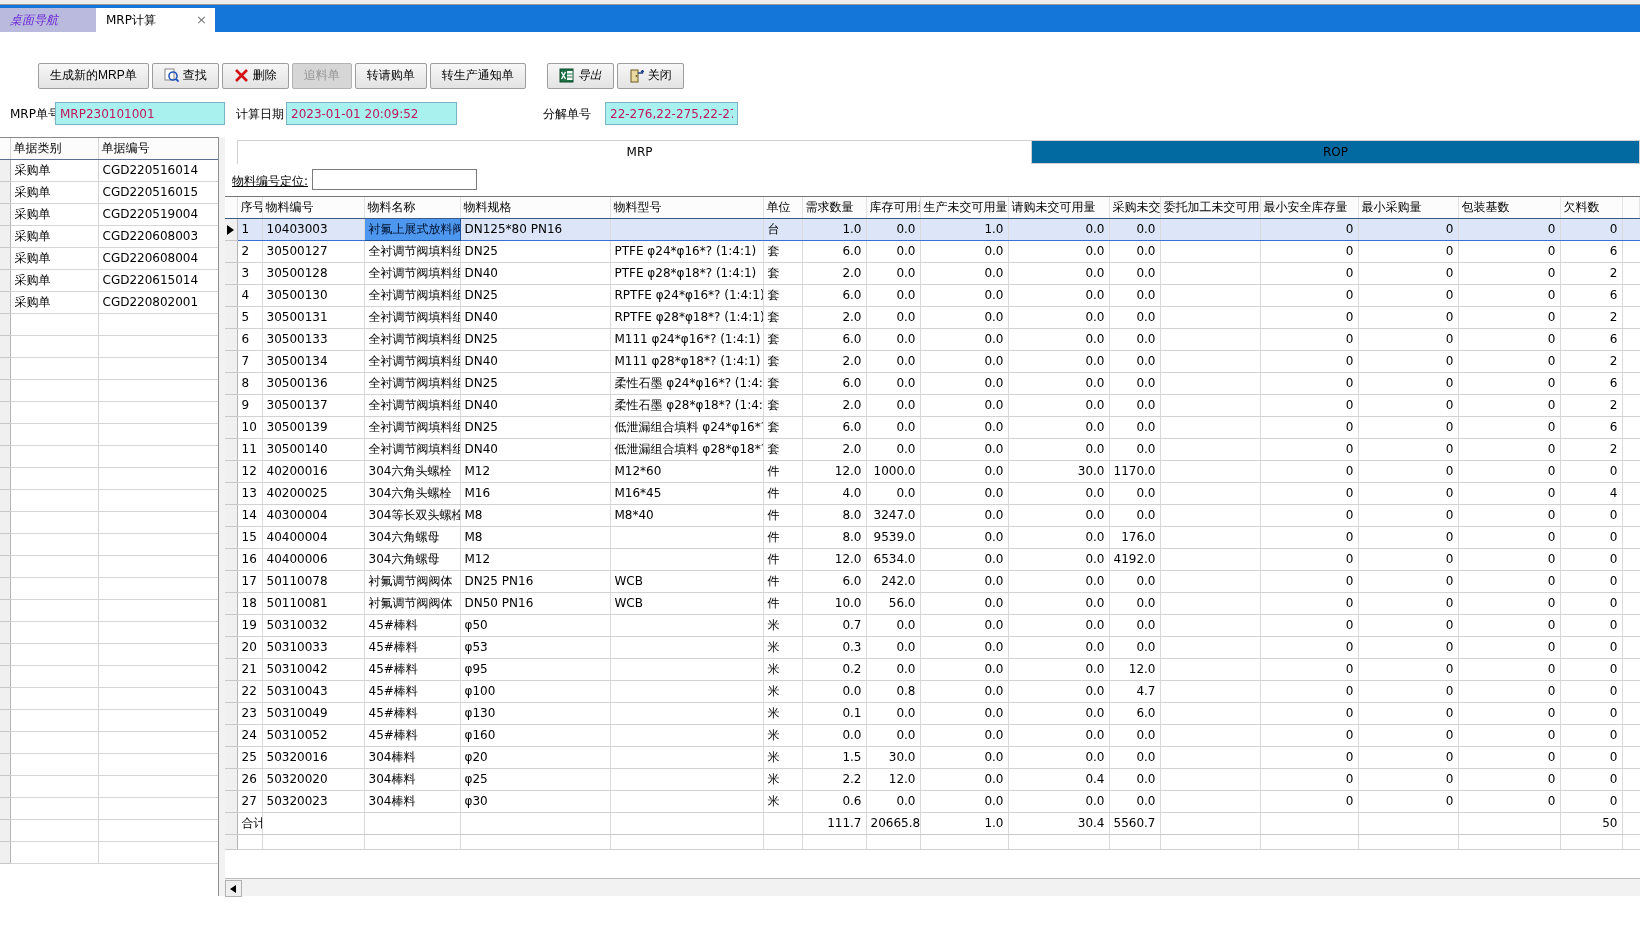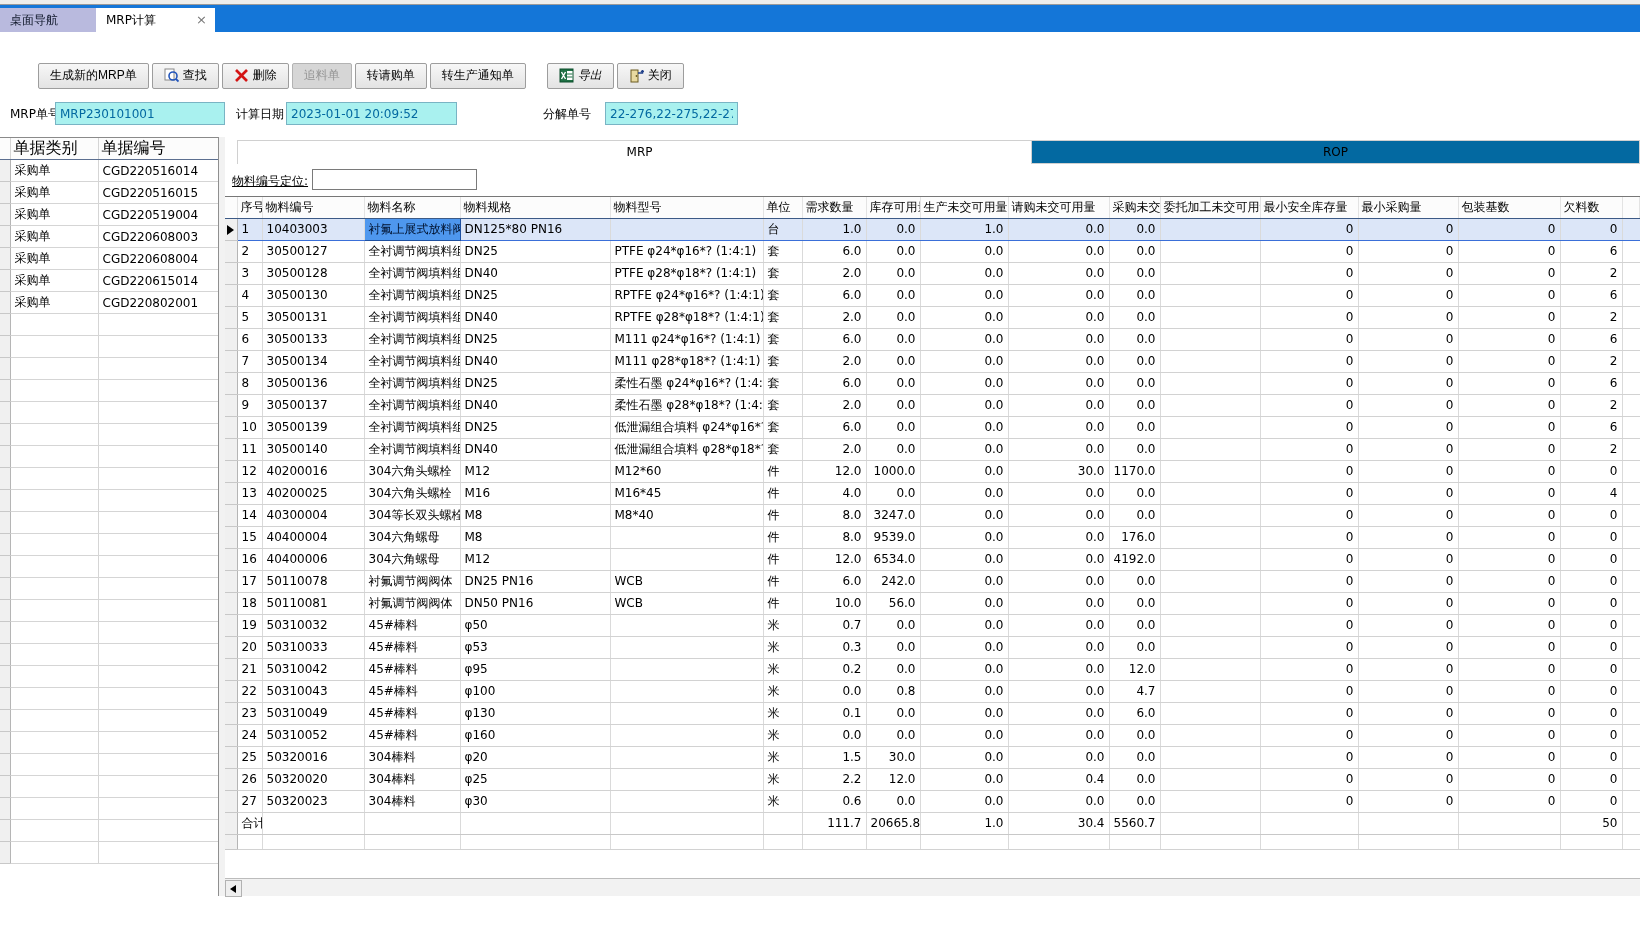--- a/index.html
+++ b/index.html
@@ -5,46 +5,46 @@
   * { box-sizing: border-box; margin: 0; padding: 0; }
   html,body { width:1640px; height:941px; overflow:hidden; background:#fff;
     font-family:"DejaVu Sans","Liberation Sans",sans-serif; font-size:12px; color:#000; }
 
   
   .titlestrip { position:absolute; left:0; top:0; width:1640px; height:5px;
     background:#eeeeec; border-bottom:1px solid #9a9a9a; }
   .tabbar { position:absolute; left:0; top:5px; width:1640px; height:27px; background:#1476d8; }
   .wtab { position:absolute; top:3px; height:24px; line-height:24px; padding:0 10px;
     font-size:12px; cursor:default; white-space:nowrap; }
-  .wtab.inactive { left:0; width:108px; background:#b9bade; color:#0f172a; }
+  .wtab.inactive { left:0; width:108px; background:#b9bade; color:#6d28d9;font-style:italic; }
   .wtab.active  { left:96px; width:119px; background:#fff; color:#000; }
   .wtab .closex { position:absolute; right:8px; top:0; color:#777; font-size:13px; }
 
   
   .toolbar { position:absolute; left:2px; top:62px; height:27px; display:flex; gap:3px; align-items:center;padding-left:36px; }
   .tbtn { height:26px; display:inline-flex; align-items:center; gap:4px; padding:0 11px;
     background:linear-gradient(#f7f7f7,#e3e3e3); border:1px solid #9d9d9d; border-radius:2px;
     font-size:12px; white-space:nowrap; }
   .tbtn.disabled { background:#d6d6d6; color:#959595; border-color:#b3b3b3; }
   .tbtn .ic { display:inline-flex; width:15px; height:15px; }
   .gap-before { margin-left:18px;font-style:italic; }
 
   
   .formrow { position:absolute; left:0; top:100px; width:1640px; height:30px; }
   .flabel { position:absolute; top:6px; font-size:12px; white-space:nowrap; }
   .ffield { position:absolute; top:2px; height:23px; background:#a9f1ef; border:1px solid #79b4c4;
-    font-size:12px; padding:0 4px; color:#0369a1; font-family:"DejaVu Sans","Liberation Sans",sans-serif; }
+    font-size:12px; padding:0 4px; color:#be185d; font-family:"DejaVu Sans","Liberation Sans",sans-serif; }
 
   
   .leftpanel { position:absolute; left:0; top:137px; width:218px; height:759px;
     border-top:1px solid #8a8a8a; }
   #left-table { border-collapse:collapse; table-layout:fixed; width:218px; }
   #left-table th, #left-table td { overflow:hidden; white-space:nowrap; }
   .lhead { height:21px; font-weight:normal; text-align:left; padding:0 3px; background:#fcfcfc;
-    border-bottom:1px solid #5c6f90; border-right:1px solid #d5d5d5; font-size:16px; }
+    border-bottom:1px solid #5c6f90; border-right:1px solid #d5d5d5; font-size:12px; }
   .lsel { background:#f0f0f0; border-right:1px solid #b5b5b5; border-bottom:1px solid #c8c8c8; }
   .lcell { height:22px; padding:0 4px; border-right:1px solid #d5d5d5; border-bottom:1px solid #d5d5d5;
     font-size:12px; }
   .splitter { position:absolute; left:218px; top:137px; width:7px; height:759px;
     background:#f2f2f2; border-left:1px solid #8f8f8f; }
 
   
   .maintabs { position:absolute; left:225px; top:140px; width:1415px; height:24px; }
   .mtab { position:absolute; top:0; height:24px; line-height:23px; text-align:center; font-size:12px; }
   .mtab.active { left:12px; width:805px; background:#fff; border:1px solid #d0d0d0; border-bottom:none; }

